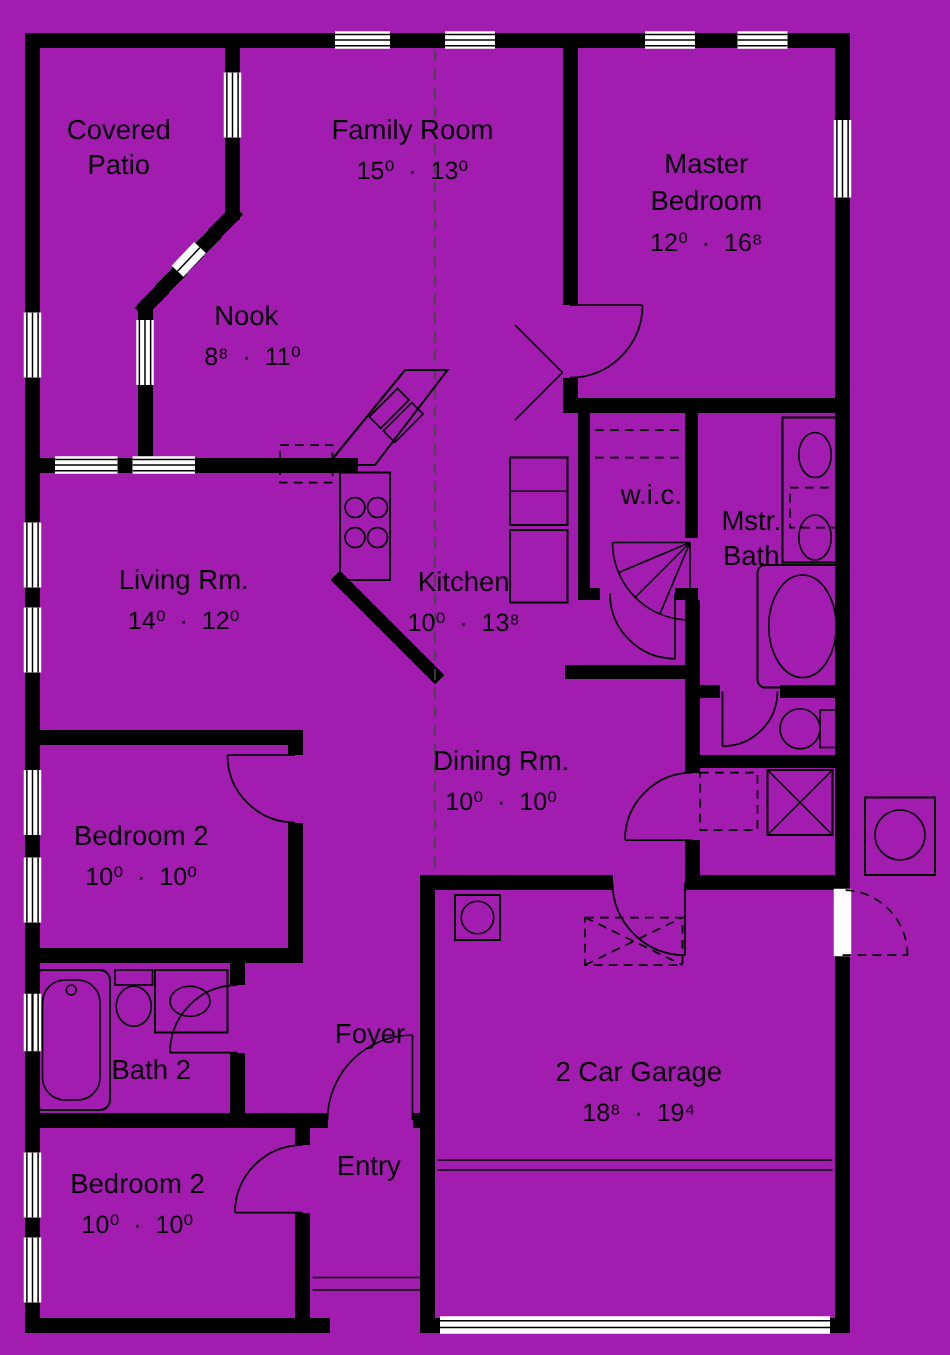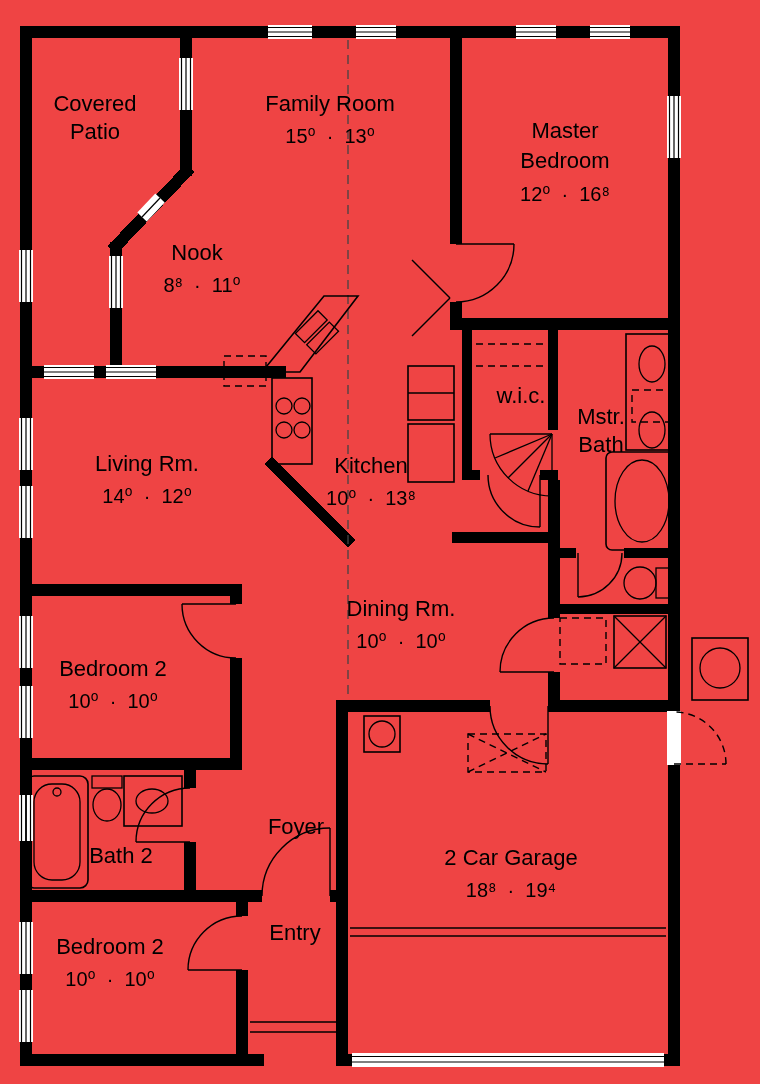--- a/index.html
+++ b/index.html
@@ -1,19 +1,19 @@
 <!DOCTYPE html>
 <html><head>
 <meta charset="utf-8">
 <style>
   html,body{margin:0;padding:0;background:#ffffff;}
   .plan{
     position:relative;
     width:760px;height:1084px;
-    background:#ef4444;
+    background:#a21caf;
     font-family:"Liberation Sans","DejaVu Sans",sans-serif;
     overflow:hidden;
   }
   svg{position:absolute;left:0;top:0;}
   .wall{fill:#000000;}
   .wline{stroke:#000000;stroke-width:12;stroke-linecap:square;}
   .wline-thin{stroke:#000000;stroke-width:11;stroke-linecap:square;}
   .thin{fill:none;stroke:#000000;stroke-width:1.6;}
   .thin2{fill:none;stroke:#000000;stroke-width:1.3;}
   .door{fill:none;stroke:#000000;stroke-width:1.4;}

